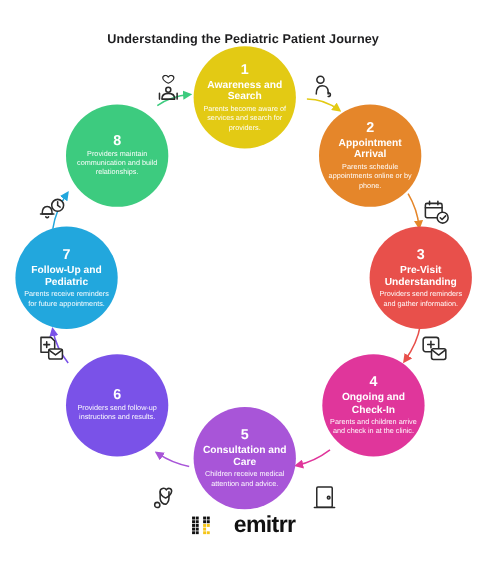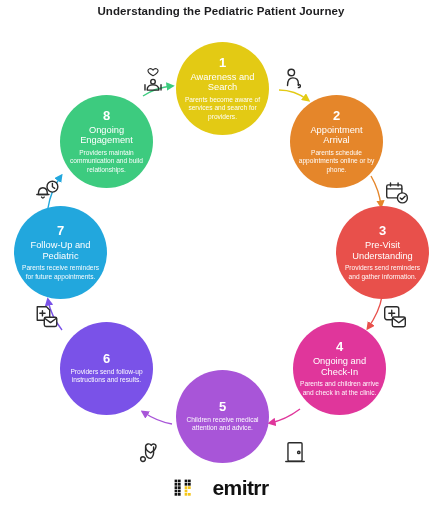--- a/index.html
+++ b/index.html
@@ -4,50 +4,50 @@
 <style>
   html,body{margin:0;padding:0;}
   body{
     width:442px;height:512px;
     background:#ffffff;
     font-family:"Liberation Sans", sans-serif;
     overflow:hidden;
     position:relative;
   }
   #page-title{
-    position:absolute;top:5px;left:0;width:442px;
+    position:absolute;top:30px;left:0;width:442px;
     text-align:center;
     font-size:11.5px;font-weight:bold;color:#1d1d1f;
     letter-spacing:.1px;
   }
   #ring{
     position:absolute;left:0;top:28px;width:442px;height:430px;
   }
   .node{
     position:absolute;
     border-radius:50%;
     display:flex;flex-direction:column;
     align-items:center;justify-content:center;
     text-align:center;
     color:#ffffff;
     box-sizing:border-box;
     padding:4px 7px;
   }
   .n-num{font-size:13px;font-weight:bold;line-height:1.05;margin-bottom:2px;}
-  .n-title{font-size:9.3px;font-weight:normal;line-height:1.15;margin-bottom:3px;}
+  .n-title{font-size:9.3px;font-weight:bold;line-height:1.15;margin-bottom:3px;}
   .n-desc{font-size:6.6px;font-weight:normal;line-height:1.25;opacity:.97;}
   .icon-badge{
     position:absolute;
     width:26px;height:26px;
     color:#2b2b2b;
   }
   .icon-badge svg{display:block;width:100%;height:100%;}
   #arrows{position:absolute;left:0;top:0;width:442px;height:430px;pointer-events:none;}
   #footer{
-    position:absolute;left:0;bottom:14px;width:442px;
+    position:absolute;left:0;bottom:24px;width:442px;
     display:flex;align-items:center;justify-content:center;gap:22px;
   }
   #logo-mark{width:17px;height:17px;display:block;}
   #logo-text{font-size:21px;font-weight:bold;color:#111111;letter-spacing:-.6px;line-height:1;}
 </style>
 </head>
 <body>
 
 <div id="page-title">Understanding the Pediatric Patient Journey</div>
 
@@ -109,37 +109,37 @@
   </div>
 
   <div class="node" style="left: 293px; top: 294px; width: 93px; height: 93px; background: rgb(224, 54, 155);">
     <div class="n-num">4</div>
     <div class="n-title">Ongoing and Check-In</div>
     <div class="n-desc">Parents and children arrive and check in at the clinic.</div>
   </div>
 
   <div class="node" style="left: 176px; top: 342px; width: 93px; height: 93px; background: rgb(168, 85, 216);">
     <div class="n-num">5</div>
+    <div class="n-title">Consultation and Care</div>
     <div class="n-desc">Children receive medical attention and advice.</div>
   </div>
 
   <div class="node" style="left: 60px; top: 294px; width: 93px; height: 93px; background: rgb(122, 82, 232);">
     <div class="n-num">6</div>
     <div class="n-desc">Providers send follow-up instructions and results.</div>
   </div>
 
   <div class="node" style="left: 14px; top: 178px; width: 93px; height: 93px; background: rgb(34, 167, 221);">
     <div class="n-num">7</div>
     <div class="n-title">Follow-Up and Pediatric</div>
     <div class="n-desc">Parents receive reminders for future appointments.</div>
   </div>
 
   <div class="node" style="left: 60px; top: 67px; width: 93px; height: 93px; background: rgb(61, 203, 127);">
     <div class="n-num">8</div>
-    <div class="n-title">Ongoing Engagement</div>
     <div class="n-desc">Providers maintain communication and build relationships.</div>
   </div>
 
   <div class="icon-badge" style="left:281px;top:38px;">
     <svg viewBox="0 0 24 24" fill="none" stroke="currentColor" stroke-width="1.3" stroke-linecap="round" stroke-linejoin="round">
       <circle cx="9.5" cy="6" r="3"></circle>
       <path d="M6 18 C6 13 8 11 11 11 C14 11 16 13 16 16 L16 18"></path>
       <path d="M16 17 c2.5 0 2.5 3 0 3"></path>
     </svg>
   </div>

